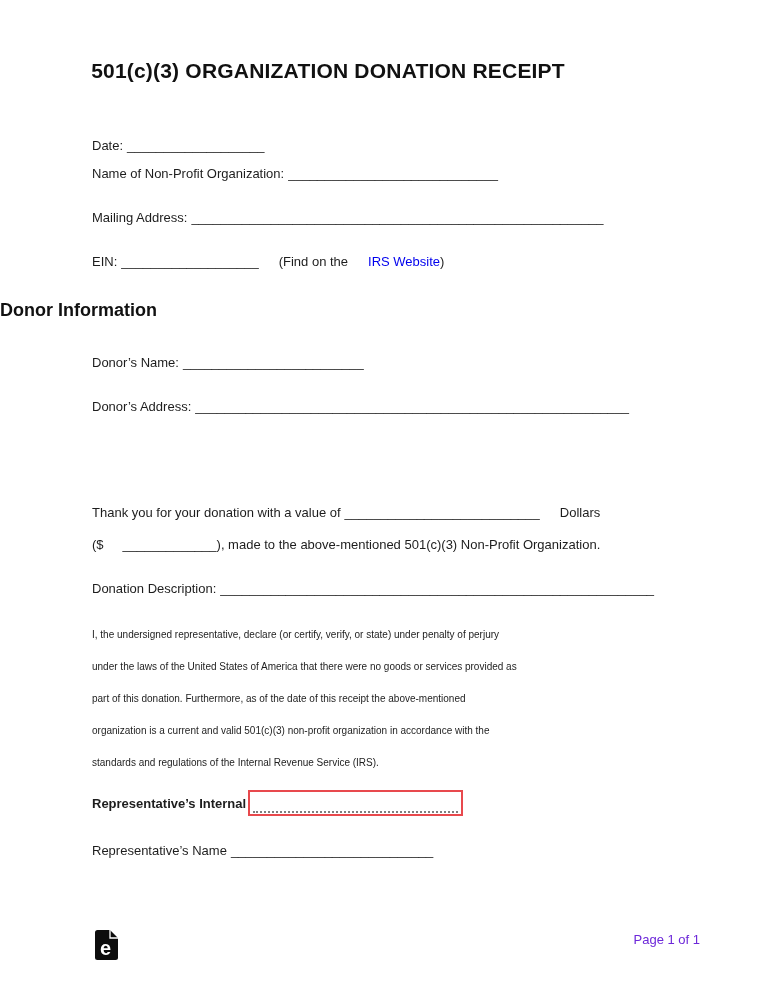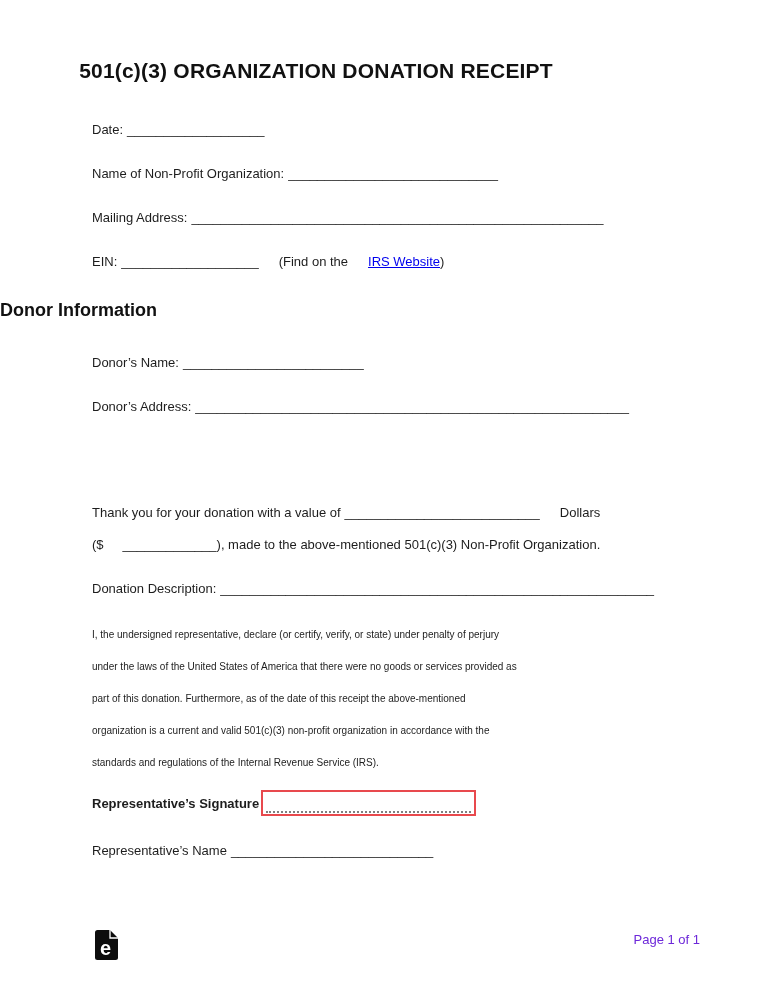--- a/index.html
+++ b/index.html
@@ -8,21 +8,21 @@
     width: 768px;
     height: 994px;
     background: #ffffff;
     font-family: "Liberation Sans", sans-serif;
     color: #1d1d1d;
     overflow: hidden;
   }
   .doc-title {
     position: absolute;
     top: 59px;
-    left: 0;
+    left: 12px;
     width: 632px;
     text-align: center;
     font-size: 21px;
     font-weight: bold;
     color: #111111;
     letter-spacing: 0.2px;
     white-space: nowrap;
   }
   .section-heading {
     position: absolute;
@@ -76,21 +76,20 @@
   .sig-box .sig-underline {
     position: absolute;
     left: 3px;
     right: 3px;
     bottom: 1px;
     border-bottom: 2px dotted #4a4a4a;
     opacity: 0.7;
   }
   .link {
     color: #0000EE;
-    text-decoration: underline;
     cursor: pointer;
   }
   .footer-logo {
     position: absolute;
     left: 95px;
     top: 930px;
     width: 23px;
     height: 30px;
   }
   .page-label {
@@ -102,21 +101,21 @@
     white-space: nowrap;
   }
 </style>
 </head>
 <body>
 
 <div class="page">
 
   <div class="doc-title">501(c)(3) ORGANIZATION DONATION RECEIPT</div>
 
-  <div class="row" style="top:122px">
+  <div class="row" style="top:138px">
     <span>Date:</span><span class="blank">___________________</span>
   </div>
 
   <div class="row" style="top:166px">
     <span>Name of Non-Profit Organization:</span><span class="blank">_____________________________</span>
   </div>
 
   <div class="row" style="top:210px">
     <span>Mailing Address:</span><span class="blank">_________________________________________________________</span>
   </div>
@@ -150,21 +149,21 @@
 
   <div class="declaration">
     <div class="decl-line">I, the undersigned representative, declare (or certify, verify, or state) under penalty of perjury</div>
     <div class="decl-line">under the laws of the United States of America that there were no goods or services provided as</div>
     <div class="decl-line">part of this donation. Furthermore, as of the date of this receipt the above-mentioned</div>
     <div class="decl-line">organization is a current and valid 501(c)(3) non-profit organization in accordance with the</div>
     <div class="decl-line">standards and regulations of the Internal Revenue Service (IRS).</div>
   </div>
 
   <div class="sig-row">
-    <span class="sig-label">Representative’s Signature</span>
+    <span class="sig-label">Representative’s Internal</span>
     <div class="sig-box">
       <div class="sig-underline"></div>
     </div>
   </div>
 
   <div class="row" style="top:843px">
     <span>Representative’s Name</span><span class="blank">____________________________</span>
   </div>
 
 

